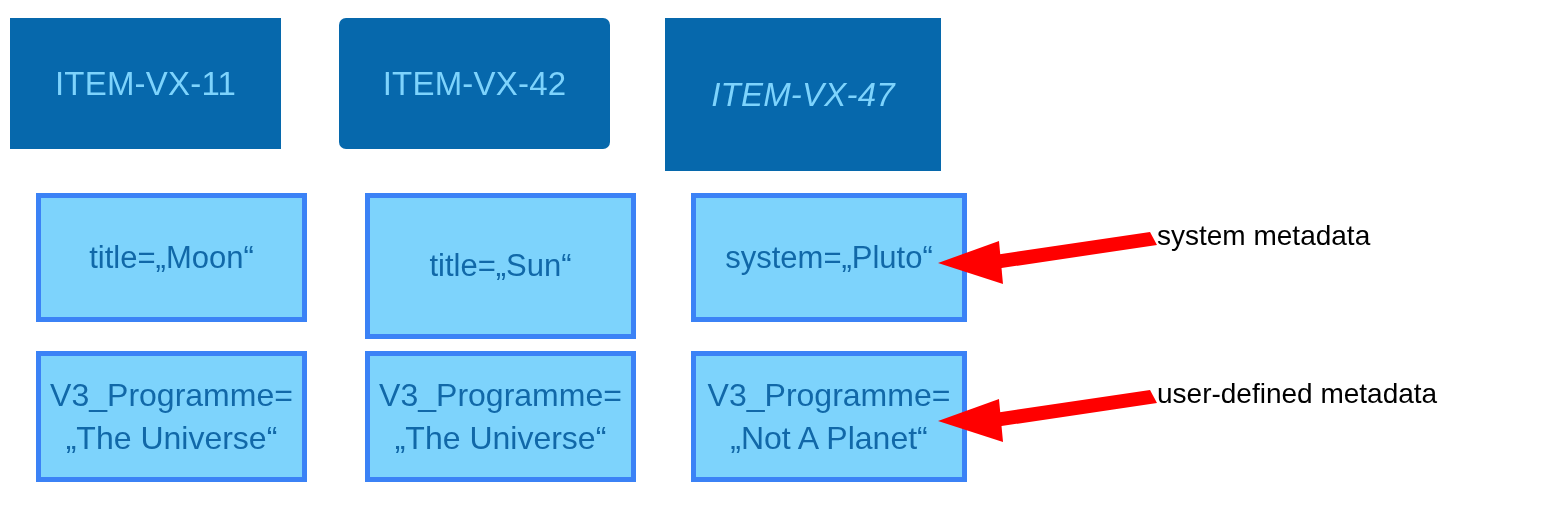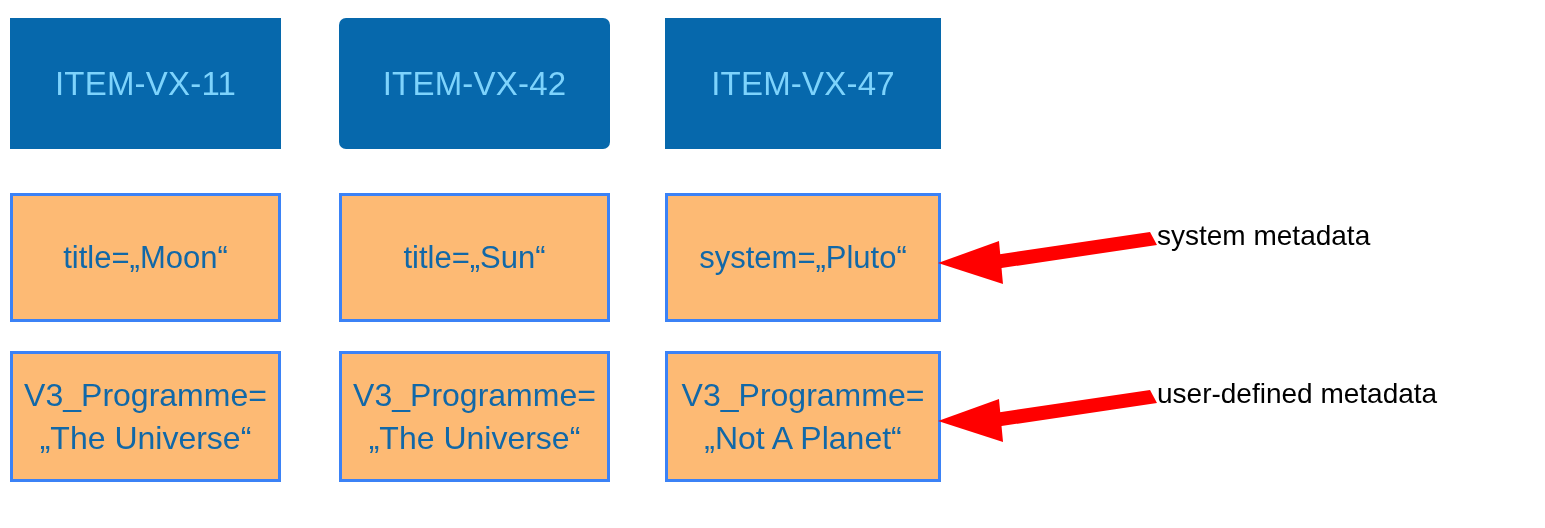--- a/index.html
+++ b/index.html
@@ -33,25 +33,26 @@
   .box--header {
     background: #0668ac;
     color: #7dd3fc;
     font-size: 33px;
     font-weight: 400;
     letter-spacing: 0.2px;
   }
 
   
   .box--outline {
-    background: #fdba74;
-    border: 3px solid #3b82f6;
+    background: #7dd3fc;
+    border: 5px solid #3b82f6;
     color: #1168a8;
     font-size: 31px;
     font-weight: 400;
+    margin-left: 26px;
   }
   .box--outline.row3 {
     font-size: 32px;
     line-height: 1.32;
   }
   .box-text {
     display: block;
     width: 100%;
     padding: 0 6px;
     box-sizing: border-box;
@@ -79,29 +80,29 @@
 <div id="canvas">
 
   <div class="box box--header" style="left:10px; top:18px; width:271px; height:131px;">
     <span class="box-text">ITEM-VX-11</span>
   </div>
 
   <div class="box box--header" style="left:339px; top:18px; width:271px; height:131px;border-radius:7px;">
     <span class="box-text">ITEM-VX-42</span>
   </div>
 
-  <div class="box box--header" style="left:665px; top:18px; width:276px; height:131px;">
+  <div class="box box--header" style="left:665px; top:18px; width:276px; height:153px;font-style:italic;">
     <span class="box-text">ITEM-VX-47</span>
   </div>
 
   <div class="box box--outline" style="left:10px; top:193px; width:271px; height:129px;">
     <span class="box-text">title=„Moon“</span>
   </div>
 
-  <div class="box box--outline" style="left:339px; top:193px; width:271px; height:129px;justify-content:center;">
+  <div class="box box--outline" style="left:339px; top:193px; width:271px; height:146px;justify-content:center;">
     <span class="box-text">title=„Sun“</span>
   </div>
 
   <div class="box box--outline" style="left:665px; top:193px; width:276px; height:129px;">
     <span class="box-text">system=„Pluto“</span>
   </div>
 
   <div class="box box--outline row3" style="left:10px; top:351px; width:271px; height:131px;">
     <span class="box-text">V3_Programme=
 „The Universe“</span>

